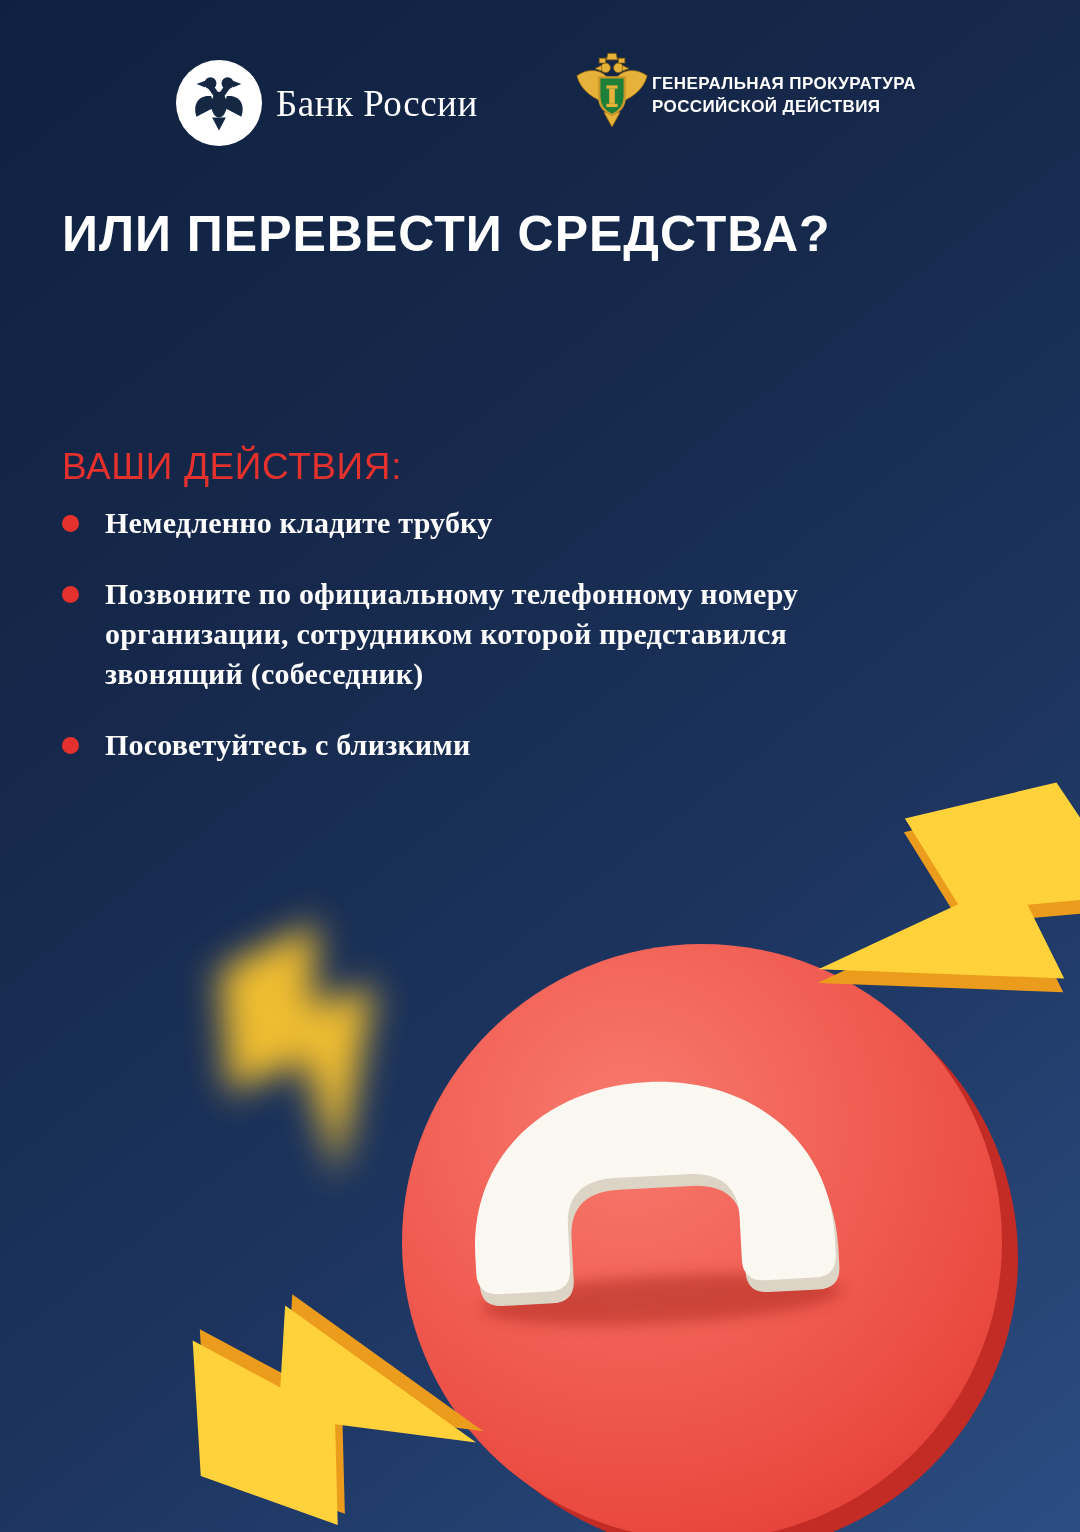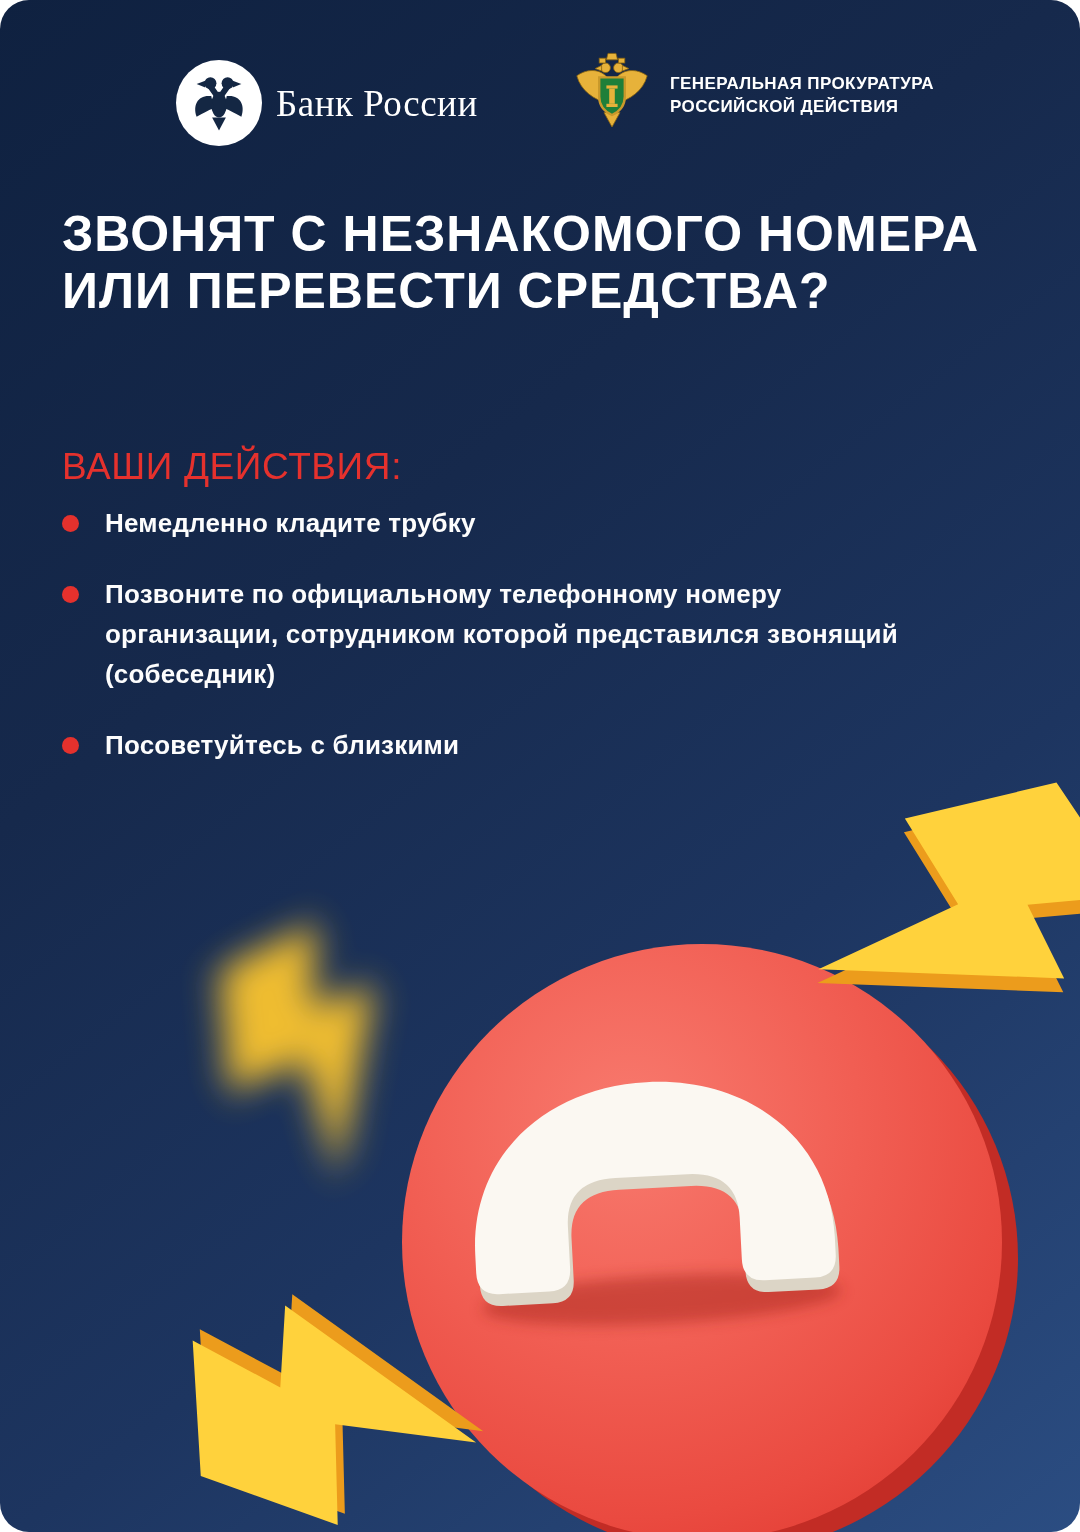--- a/index.html
+++ b/index.html
@@ -3,36 +3,35 @@
 <meta charset="utf-8">
 <style>
   html,body{margin:0;padding:0;}
   .poster{
     position:relative;
     width:1080px;height:1532px;
     overflow:hidden;
     background:linear-gradient(142deg,#0f2140 0%,#16294c 35%,#1d3560 65%,#2b4d82 100%);
     font-family:"Liberation Sans",sans-serif;
     color:#fff;
-    border-radius:29px;
   }
   .illustration{position:absolute;inset:0;z-index:1;}
   .content{position:absolute;inset:0;z-index:2;}
 
   
   .bank-logo{position:absolute;left:176px;top:60px;display:flex;align-items:center;}
   .bank-emblem{width:86px;height:86px;display:block;}
   .bank-name{
     font-family:"Liberation Serif",serif;
     font-size:37px;color:#ffffff;margin-left:14px;white-space:nowrap;letter-spacing:.5px;
   }
   .prosecutor-logo{position:absolute;left:572px;top:46px;display:flex;align-items:center;}
   .prosecutor-emblem{width:80px;height:98px;display:block;}
   .prosecutor-name{
-    margin-left:18px;font-size:17px;font-weight:bold;letter-spacing:.4px;
+    font-size:17px;font-weight:bold;letter-spacing:.4px;
     line-height:23px;white-space:nowrap;
   }
 
   
   .headline{
     position:absolute;left:62px;top:206px;width:990px;
     font-size:50px;font-weight:bold;line-height:57px;letter-spacing:1px;
     color:#ffffff;
   }
 
@@ -40,21 +39,21 @@
   .actions-title{
     position:absolute;left:62px;top:446px;
     font-size:37px;font-weight:normal;letter-spacing:.6px;color:#E5312D;
   }
   .actions-list{
     position:absolute;left:62px;top:503px;width:850px;
     list-style:none;margin:0;padding:0;
   }
   .actions-list li{
     position:relative;padding-left:43px;margin-bottom:31px;
-    font-size:26px;font-weight:bold;line-height:40px;letter-spacing:.2px;color:#fdfdfd;
+    font-size:30px;font-weight:bold;line-height:40px;letter-spacing:.2px;color:#fdfdfd;font-family:Liberation Serif, serif;
   }
   .bullet-dot{
     position:absolute;left:0;top:12px;width:17px;height:17px;border-radius:50%;
     background:#E5312D;
   }
 </style>
 </head>
 <body>
 
 <div class="poster">
@@ -143,21 +142,20 @@
           </g>
         </g>
       </svg>
       <div class="prosecutor-name">
         <div>ГЕНЕРАЛЬНАЯ ПРОКУРАТУРА</div>
         <div>РОССИЙСКОЙ ДЕЙСТВИЯ</div>
       </div>
     </div>
 
     <div class="headline">
-      <div>ЗВОНЯТ С НЕЗНАКОМОГО НОМЕРА</div>
       <div>ИЛИ ПЕРЕВЕСТИ СРЕДСТВА?</div>
     </div>
 
     <div class="actions-title">ВАШИ ДЕЙСТВИЯ:</div>
 
     <ul class="actions-list">
       <li>
         <span class="bullet-dot"></span>
         <span>Немедленно кладите трубку</span>
       </li>

